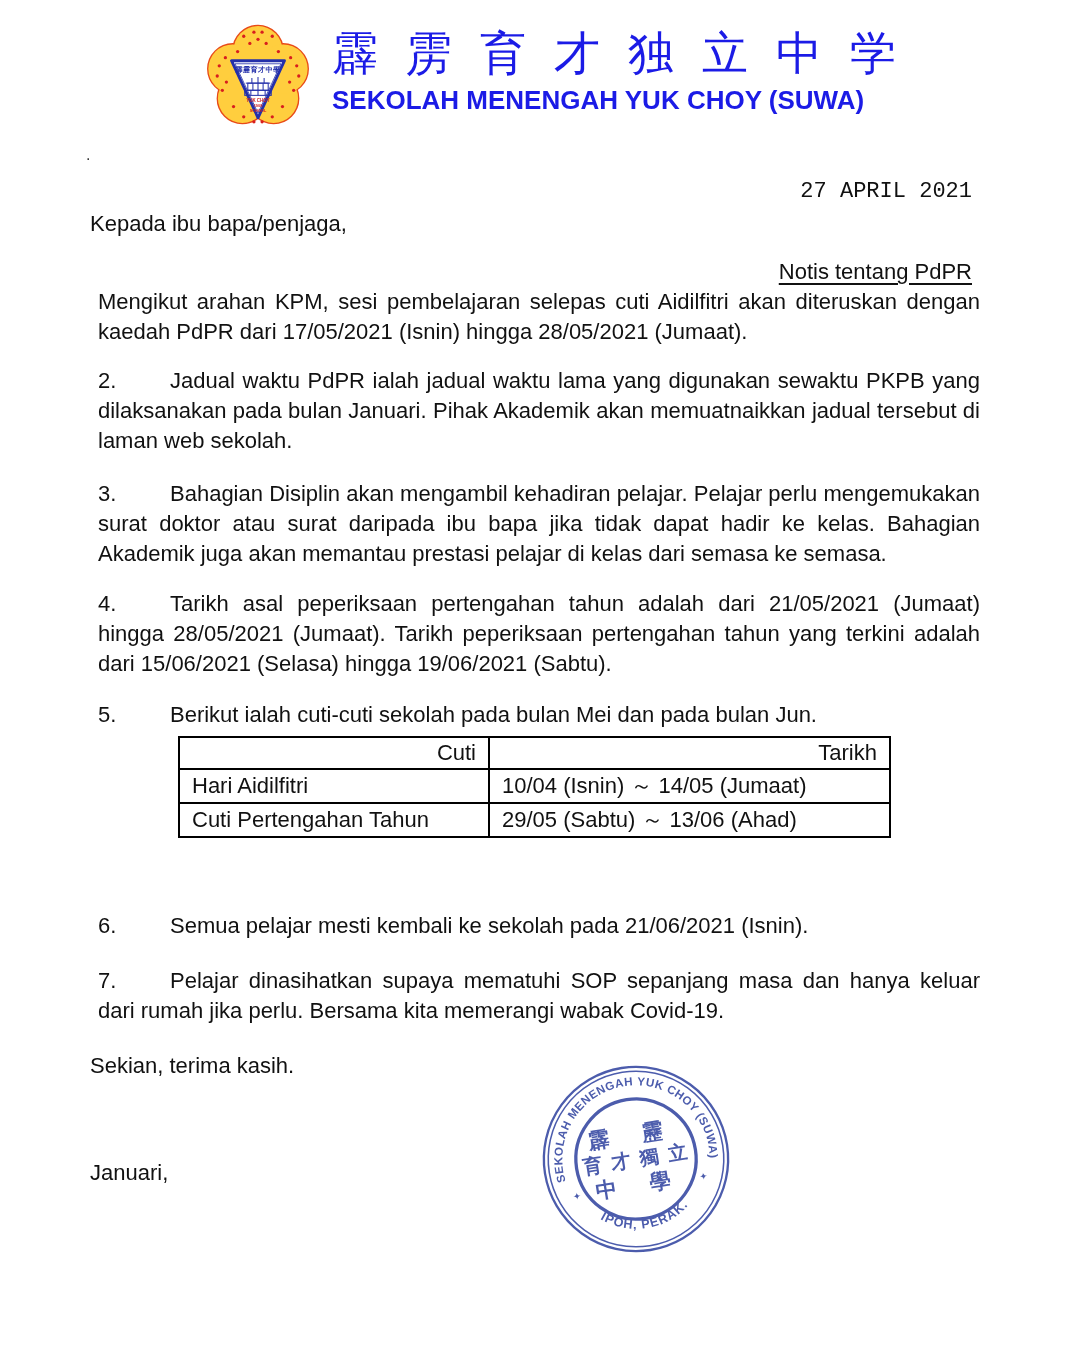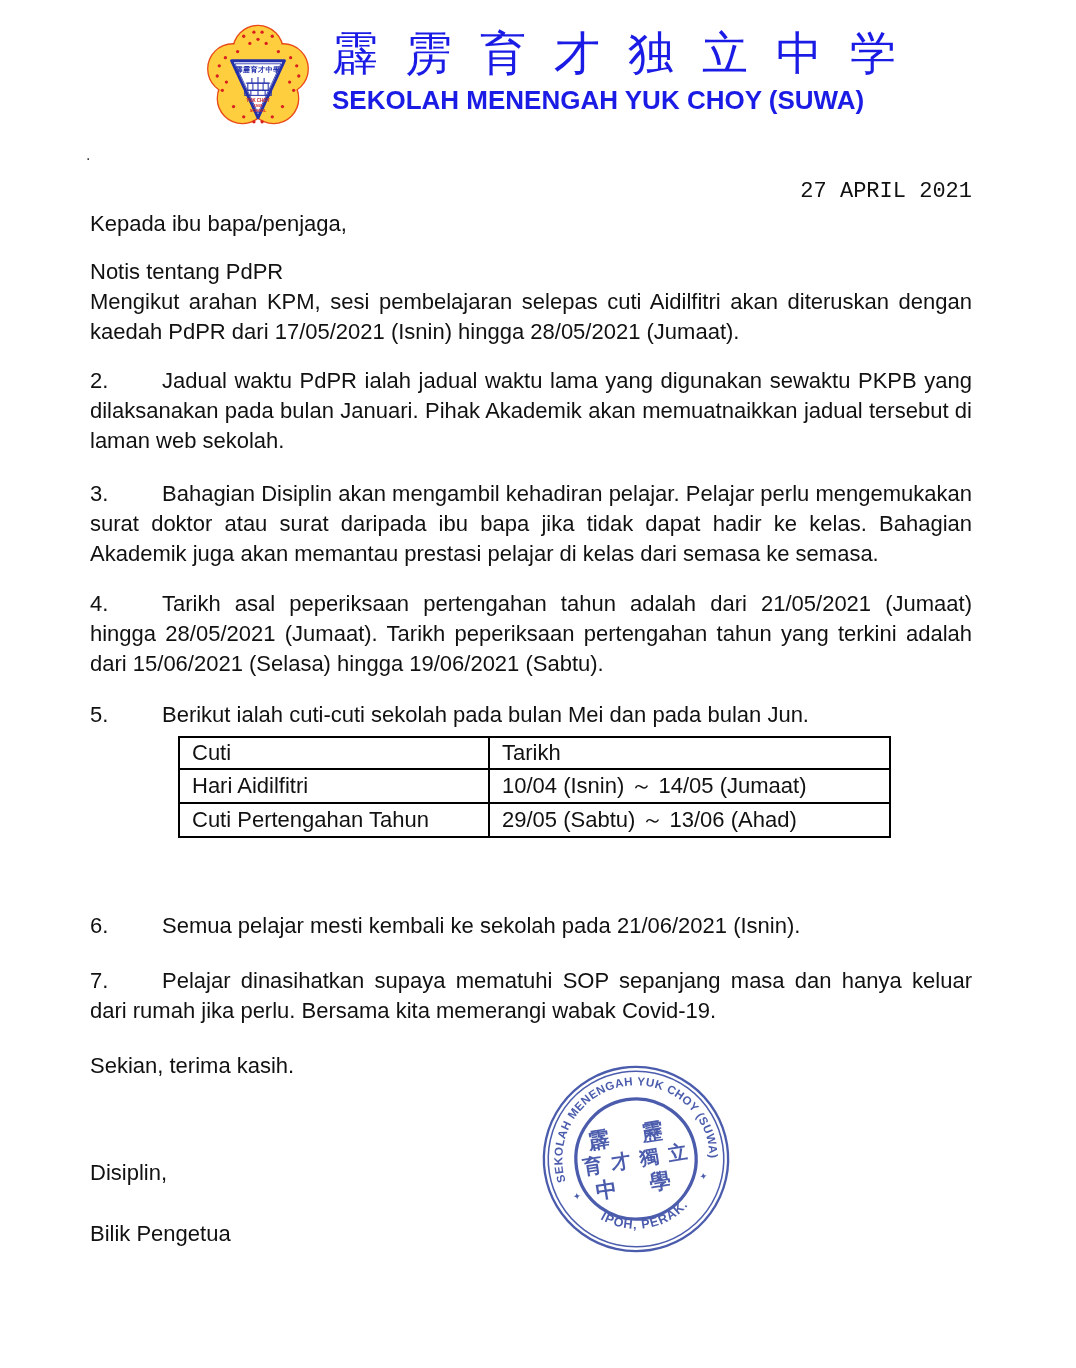--- a/index.html
+++ b/index.html
@@ -28,32 +28,32 @@
 
   .date {
     position: absolute; left: 90px; top: 179px; width: 882px;
     font-size: 22px; text-align: right; white-space: nowrap; font-family: Liberation Mono, monospace;
   }
 
   .line, .para {
     position: absolute; left: 90px; width: 882px;
     font-size: 22px; line-height: 30px;
   }
-  .para { text-align: justify; }
-  .subject { text-underline-offset: 4px; text-decoration-thickness: 2px; }
+  .para { text-align: justify; margin-left: 8px; }
+  .subject { text-decoration: underline; text-underline-offset: 4px; text-decoration-thickness: 2px; text-align: right; }
   .num { display: inline-block; width: 72px; }
 
   
   .holiday {
     position: absolute; left: 178px; top: 736px;
     border-collapse: collapse; table-layout: fixed;
     font-size: 22px; color: #111;
   }
   .holiday th, .holiday td { border: 2px solid #000; height: 32px; padding: 1px 12px; overflow: hidden; white-space: nowrap; }
-  .holiday th { text-align: left; font-weight: normal; }
+  .holiday th { text-align: right; font-weight: normal; }
   .holiday td { text-align: left; }
   .col-cuti { width: 310px; } .col-tarikh { width: 401px; }
 
   
   .stamp { position: absolute; left: 539px; top: 1062px; width: 194px; height: 194px; opacity: 0.92; }
   .stamp text { fill: #3d4fa6; font-family: "Liberation Sans", sans-serif; }
 
   .logo text { font-family: "Liberation Sans", sans-serif; }
 </style>
 </head>
@@ -162,23 +162,22 @@
       </tr>
     </tbody>
   </table>
 
   <div class="para" style="top:911px"><span class="num">6.</span><span>Semua pelajar mesti kembali ke sekolah pada 21/06/2021 (Isnin).</span></div>
 
   <div class="para" style="top:966px"><span class="num">7.</span><span>Pelajar dinasihatkan supaya mematuhi SOP sepanjang masa dan hanya keluar dari rumah jika perlu. Bersama kita memerangi wabak Covid-19.</span></div>
 
   <div class="line" style="top:1051px">Sekian, terima kasih.</div>
 
-  <div class="line" style="top:1158px">Disiplin,</div>
-
-  <div class="line" style="top:1219px">Bilik Pengetua</div>
+  <div class="line" style="top:1158px">Januari,</div>
+
 
   <svg class="stamp" viewBox="0 0 200 200">
     <defs>
       <path id="arcTop" d="M 41.8 148.9 A 76 76 0 1 1 158.2 148.9" fill="none"></path>
       <path id="arcBot" d="M 31.5 122.2 A 72 72 0 0 0 168.5 122.2" fill="none"></path>
     </defs>
     <g transform="rotate(-9 100 100)">
       <g fill="none" stroke="#3d4fa6">
         <circle cx="100" cy="100" r="95" stroke-width="2.4"></circle>
         <circle cx="100" cy="100" r="90.5" stroke-width="1.6"></circle>

